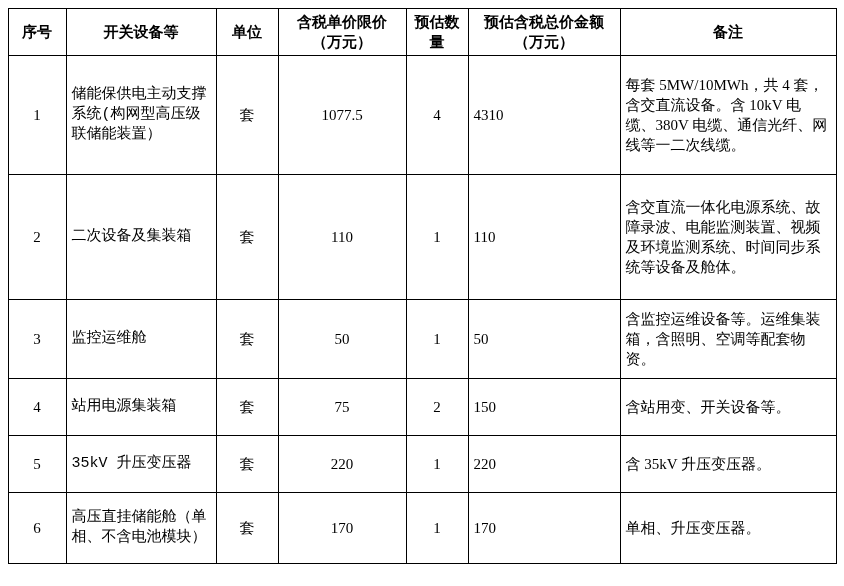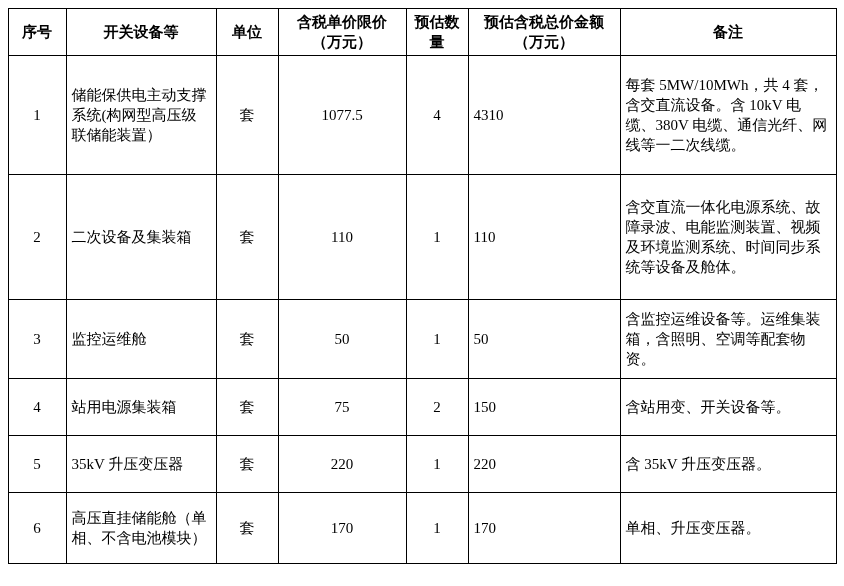--- a/index.html
+++ b/index.html
@@ -43,21 +43,21 @@
   }
   col.c-idx   { width: 58px; }
   col.c-name  { width: 150px; }
   col.c-unit  { width: 62px; }
   col.c-price { width: 128px; }
   col.c-qty   { width: 62px; }
   col.c-total { width: 152px; }
   col.c-note  { width: 216px; }
 
   td.idx   { text-align: center; }
-  td.name  { text-align: left; padding-left: 10px; padding-right: 6px; }
+  td.name  { text-align: left; padding-left: 10px; padding-right: 6px; font-family: Liberation Mono, monospace; }
   td.unit  { text-align: center; }
   td.price { text-align: center; }
   td.qty   { text-align: center; }
   td.total { text-align: left; }
   td.note  { text-align: left; padding-left: 7px; padding-right: 6px; }
 
   .r1 td { height: 112px; }
   .r2 td { height: 118px; margin-left: 24px; }
   .r3 td { height: 72px; }
   .r4 td { height: 50px; }

